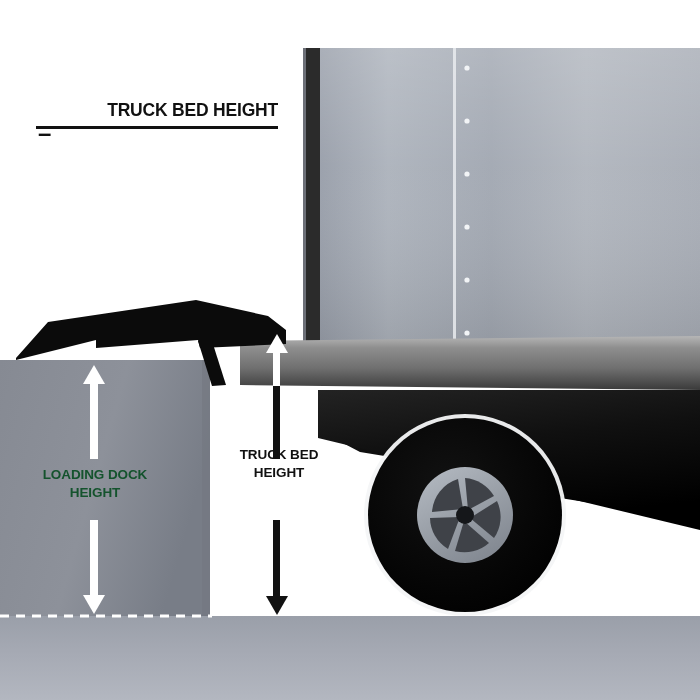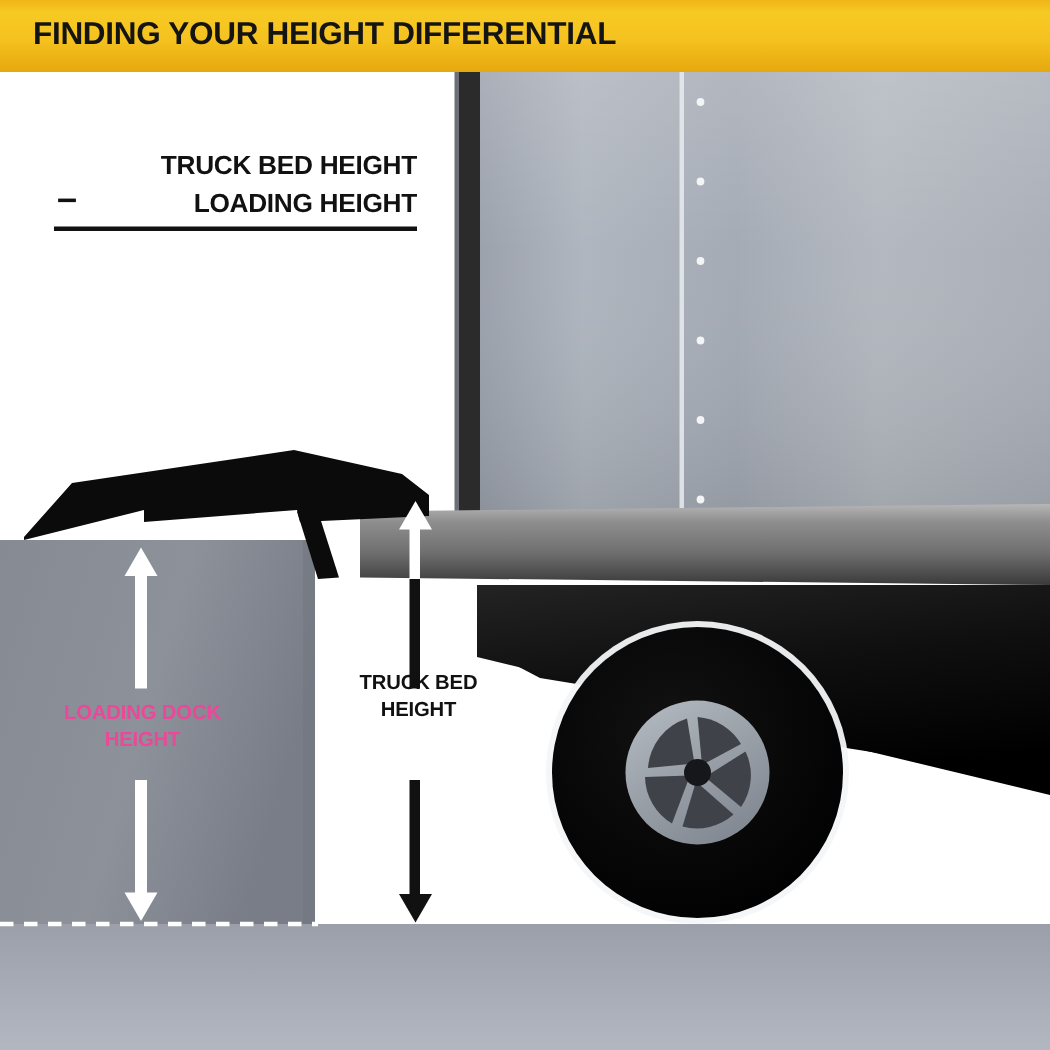--- a/index.html
+++ b/index.html
@@ -80,21 +80,21 @@
     z-index:45;
     font-size:13.5px;
     font-weight:bold;
     line-height:1.32;
     text-align:center;
     letter-spacing:-0.1px;
     white-space:pre-line;
   }
   #label-dock{
     left:10px; top:466px; width:170px;
-    color:#ec4899;
+    color:#14532d;
   }
   #label-bed{
     left:214px; top:446px; width:130px;
     color:#111111;
   }
 </style>
 </head>
 <body>
 
 <div id="stage">
@@ -248,28 +248,24 @@
       </g>
 
       <g fill="#111111">
         <rect x="273" y="386" width="7" height="73"></rect>
         <rect x="273" y="520" width="7" height="77"></rect>
         <polygon points="277,615 288,596 266,596"></polygon>
       </g>
     </g>
   </svg>
 
-  <div id="title-bar">
-    <div id="title-text">FINDING YOUR HEIGHT DIFFERENTIAL</div>
-  </div>
 
   <div id="equation">
     <div id="eq-minus">–</div>
     <div class="eq-row">TRUCK BED HEIGHT</div>
-    <div class="eq-row">LOADING HEIGHT</div>
     <div id="eq-rule"></div>
   </div>
 
   <div class="dim-label" id="label-dock">LOADING DOCK
 HEIGHT</div>
 
   <div class="dim-label" id="label-bed">TRUCK BED
 HEIGHT</div>
 
 </div>

